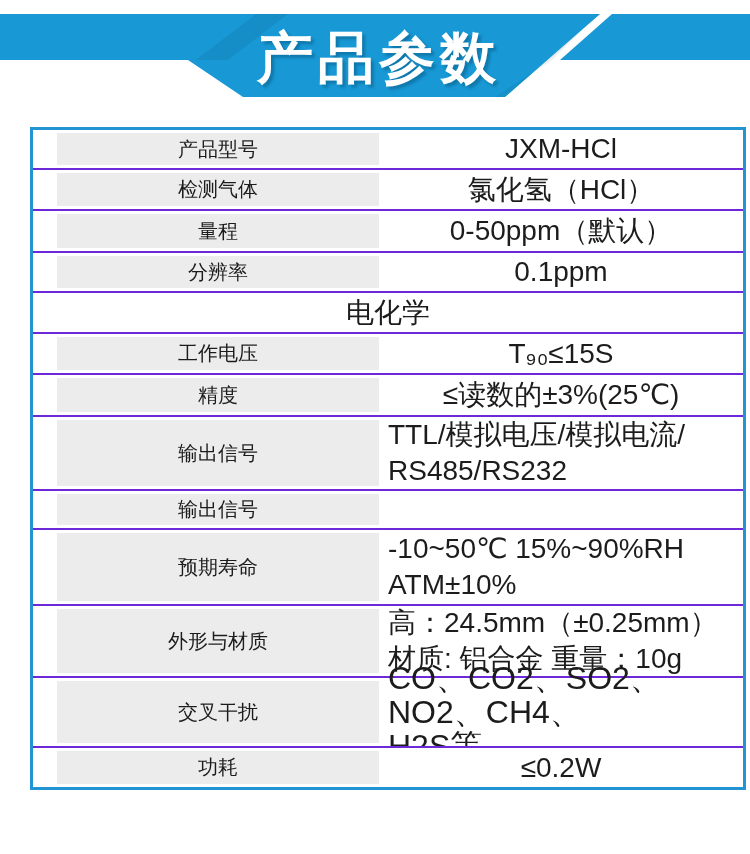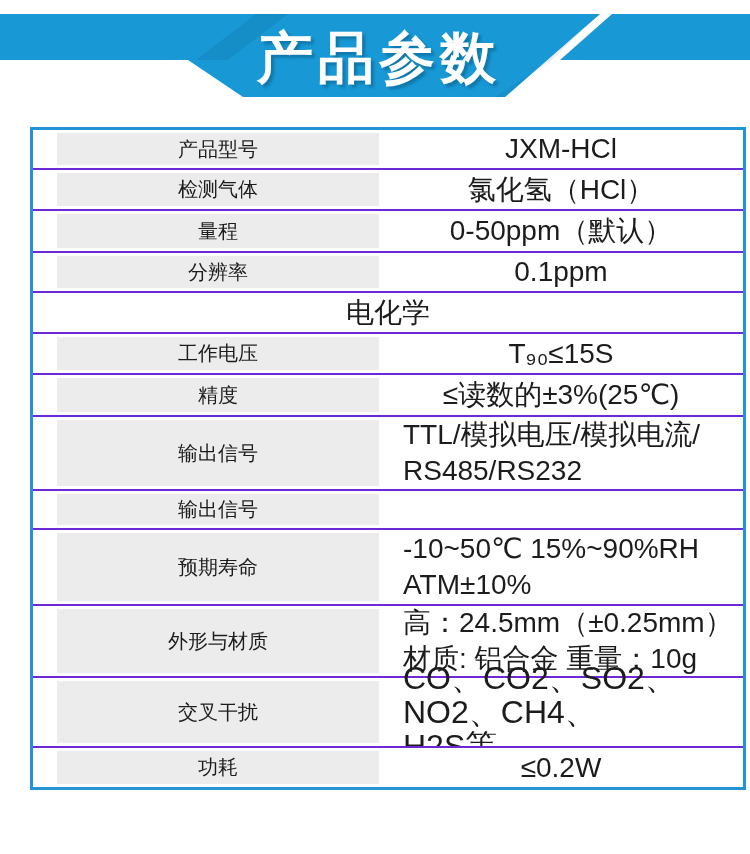--- a/index.html
+++ b/index.html
@@ -45,21 +45,21 @@
     background:#ffffff;
     display:flex;align-items:center;justify-content:center;
     font-size:28px;color:#1c1c1c;
     white-space:pre-line;
     line-height:36px;
     text-align:left;
   }
   .row.valign-left .cell-value{
     justify-content:flex-start;
     text-align:left;
-    padding-left:24px;
+    padding-left:9px;
   }
   .row.small-value .cell-value{font-size:32px;line-height:34px;}
   .h38{height:38px}.h39{height:39px}.h40{height:40px}.h42{height:42px}
   .h37{height:37px}.h72{height:72px}.h74{height:74px}.h70{height:70px}
   .h68{height:68px}
 </style>
 </head>
 <body>
 
 <div class="banner">

